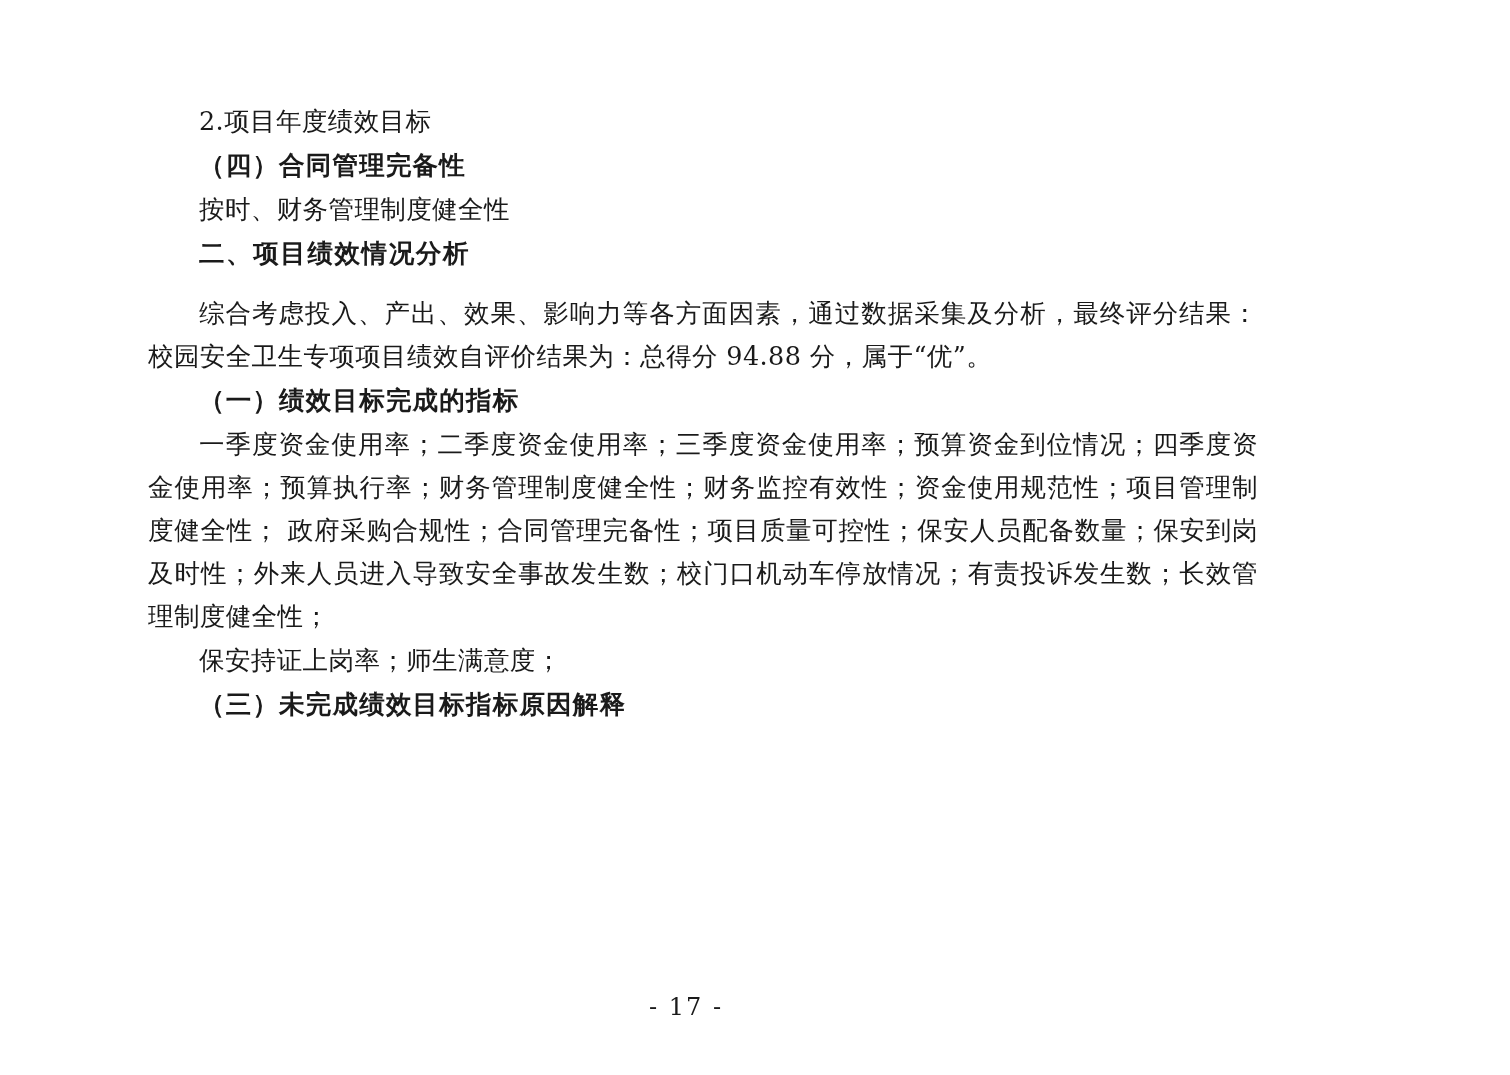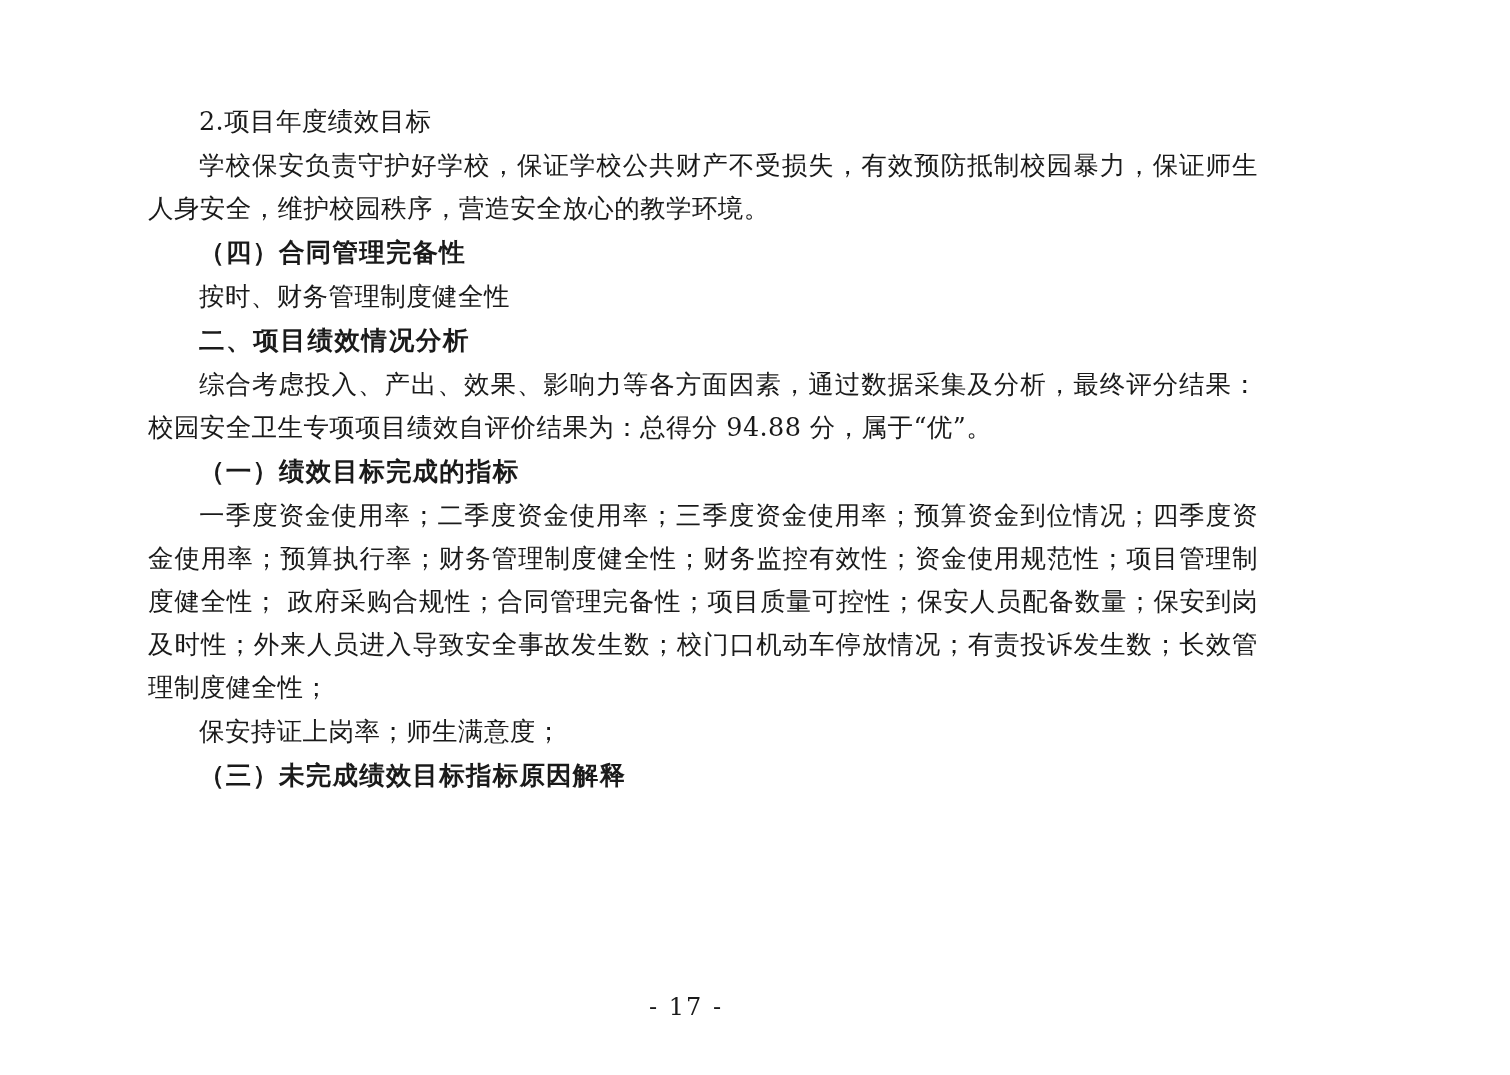--- a/index.html
+++ b/index.html
@@ -39,42 +39,41 @@
   .heading {
     text-indent: 2em;
     font-weight: bold;
     letter-spacing: 1.2px;
     margin-bottom: 1px;
   }
   .heading-main {
     text-indent: 2em;
     font-weight: bold;
     letter-spacing: 1.6px;
-    margin-bottom: 1px;
+    margin-bottom: 17px;
   }
   .footer {
     position: absolute;
     left: 0;
     right: 4px;
     bottom: 54px;
     text-align: center;
     font-size: 24px;
     letter-spacing: 2px;
     color: #1a1a1a;
   }
 </style>
 </head>
 <body>
 
 <div class="page">
   <div class="doc-body">
 
     <p class="para">2.项目年度绩效目标</p>
 
-    <p class="para">学校保安负责守护好学校，保证学校公共财产不受损失，有效预防抵制校园暴力，保证师生人身安全，维护校园秩序，营造安全放心的教学环境。</p>
 
     <p class="heading">（四）合同管理完备性</p>
 
     <p class="para">按时、财务管理制度健全性</p>
 
     <p class="heading-main">二、项目绩效情况分析</p>
 
     <p class="para">综合考虑投入、产出、效果、影响力等各方面因素，通过数据采集及分析，最终评分结果：校园安全卫生专项项目绩效自评价结果为：总得分 94.88 分，属于“优”。</p>
 
     <p class="heading">（一）绩效目标完成的指标</p>

